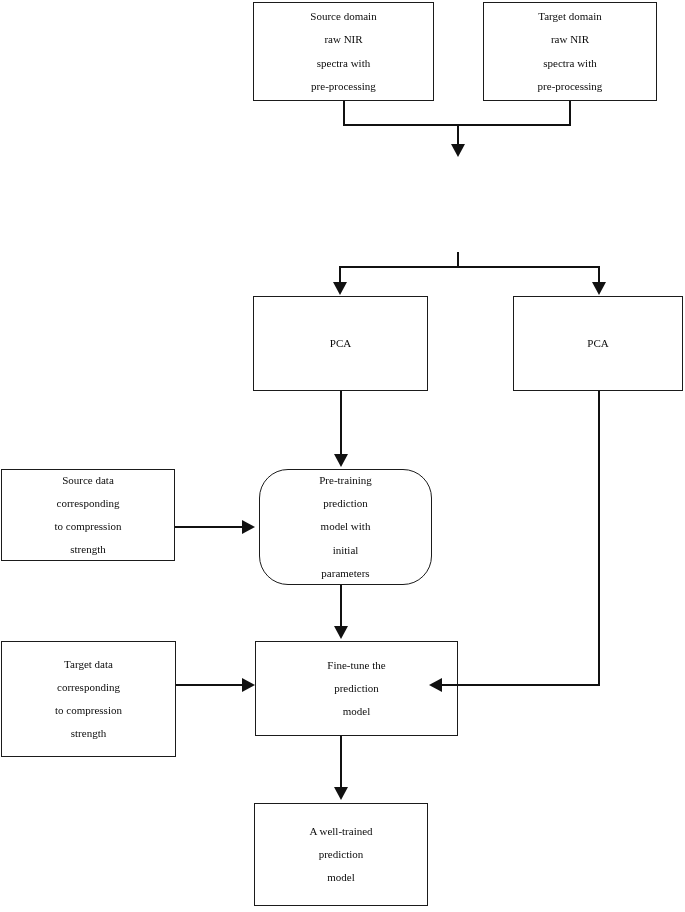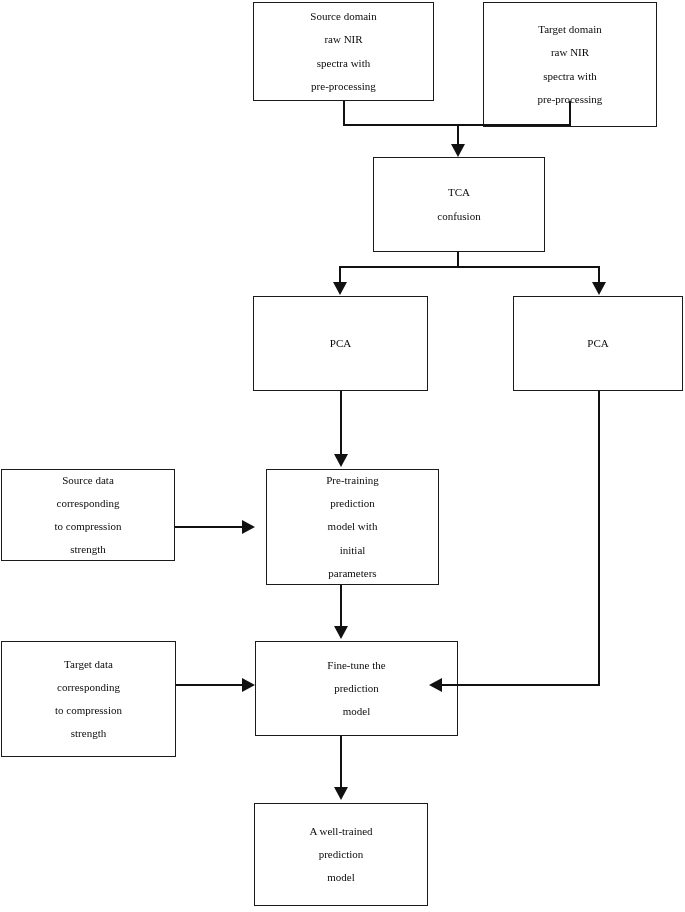--- a/index.html
+++ b/index.html
@@ -64,38 +64,36 @@
 </head>
 <body>
 
 <div id="canvas">
 
   <div class="node" style="left:253px; top:2px; width:181px; height:99px;">Source domain
 raw NIR
 spectra with
 pre-processing</div>
 
-  <div class="node" style="left:483px; top:2px; width:174px; height:125px;">Target domain
+  <div class="node" style="left:483px; top:2px; width:174px; height:99px;">Target domain
 raw NIR
 spectra with
 pre-processing</div>
 
-  <div class="node" style="left:373px; top:157px; width:172px; height:95px;">TCA
-confusion</div>
 
   <div class="node" style="left:253px; top:296px; width:175px; height:95px;">PCA</div>
 
   <div class="node" style="left:513px; top:296px; width:170px; height:95px;">PCA</div>
 
   <div class="node" style="left:1px; top:469px; width:174px; height:92px;">Source data
 corresponding
 to compression
 strength</div>
 
-  <div class="node" style="left:266px; top:469px; width:173px; height:116px;">Pre-training
+  <div class="node" style="left:259px; top:469px; width:173px; height:116px;border-radius:29px;">Pre-training
 prediction
 model with
 initial
 parameters</div>
 
   <div class="node" style="left:1px; top:641px; width:175px; height:116px;">Target data
 corresponding
 to compression
 strength</div>
 

